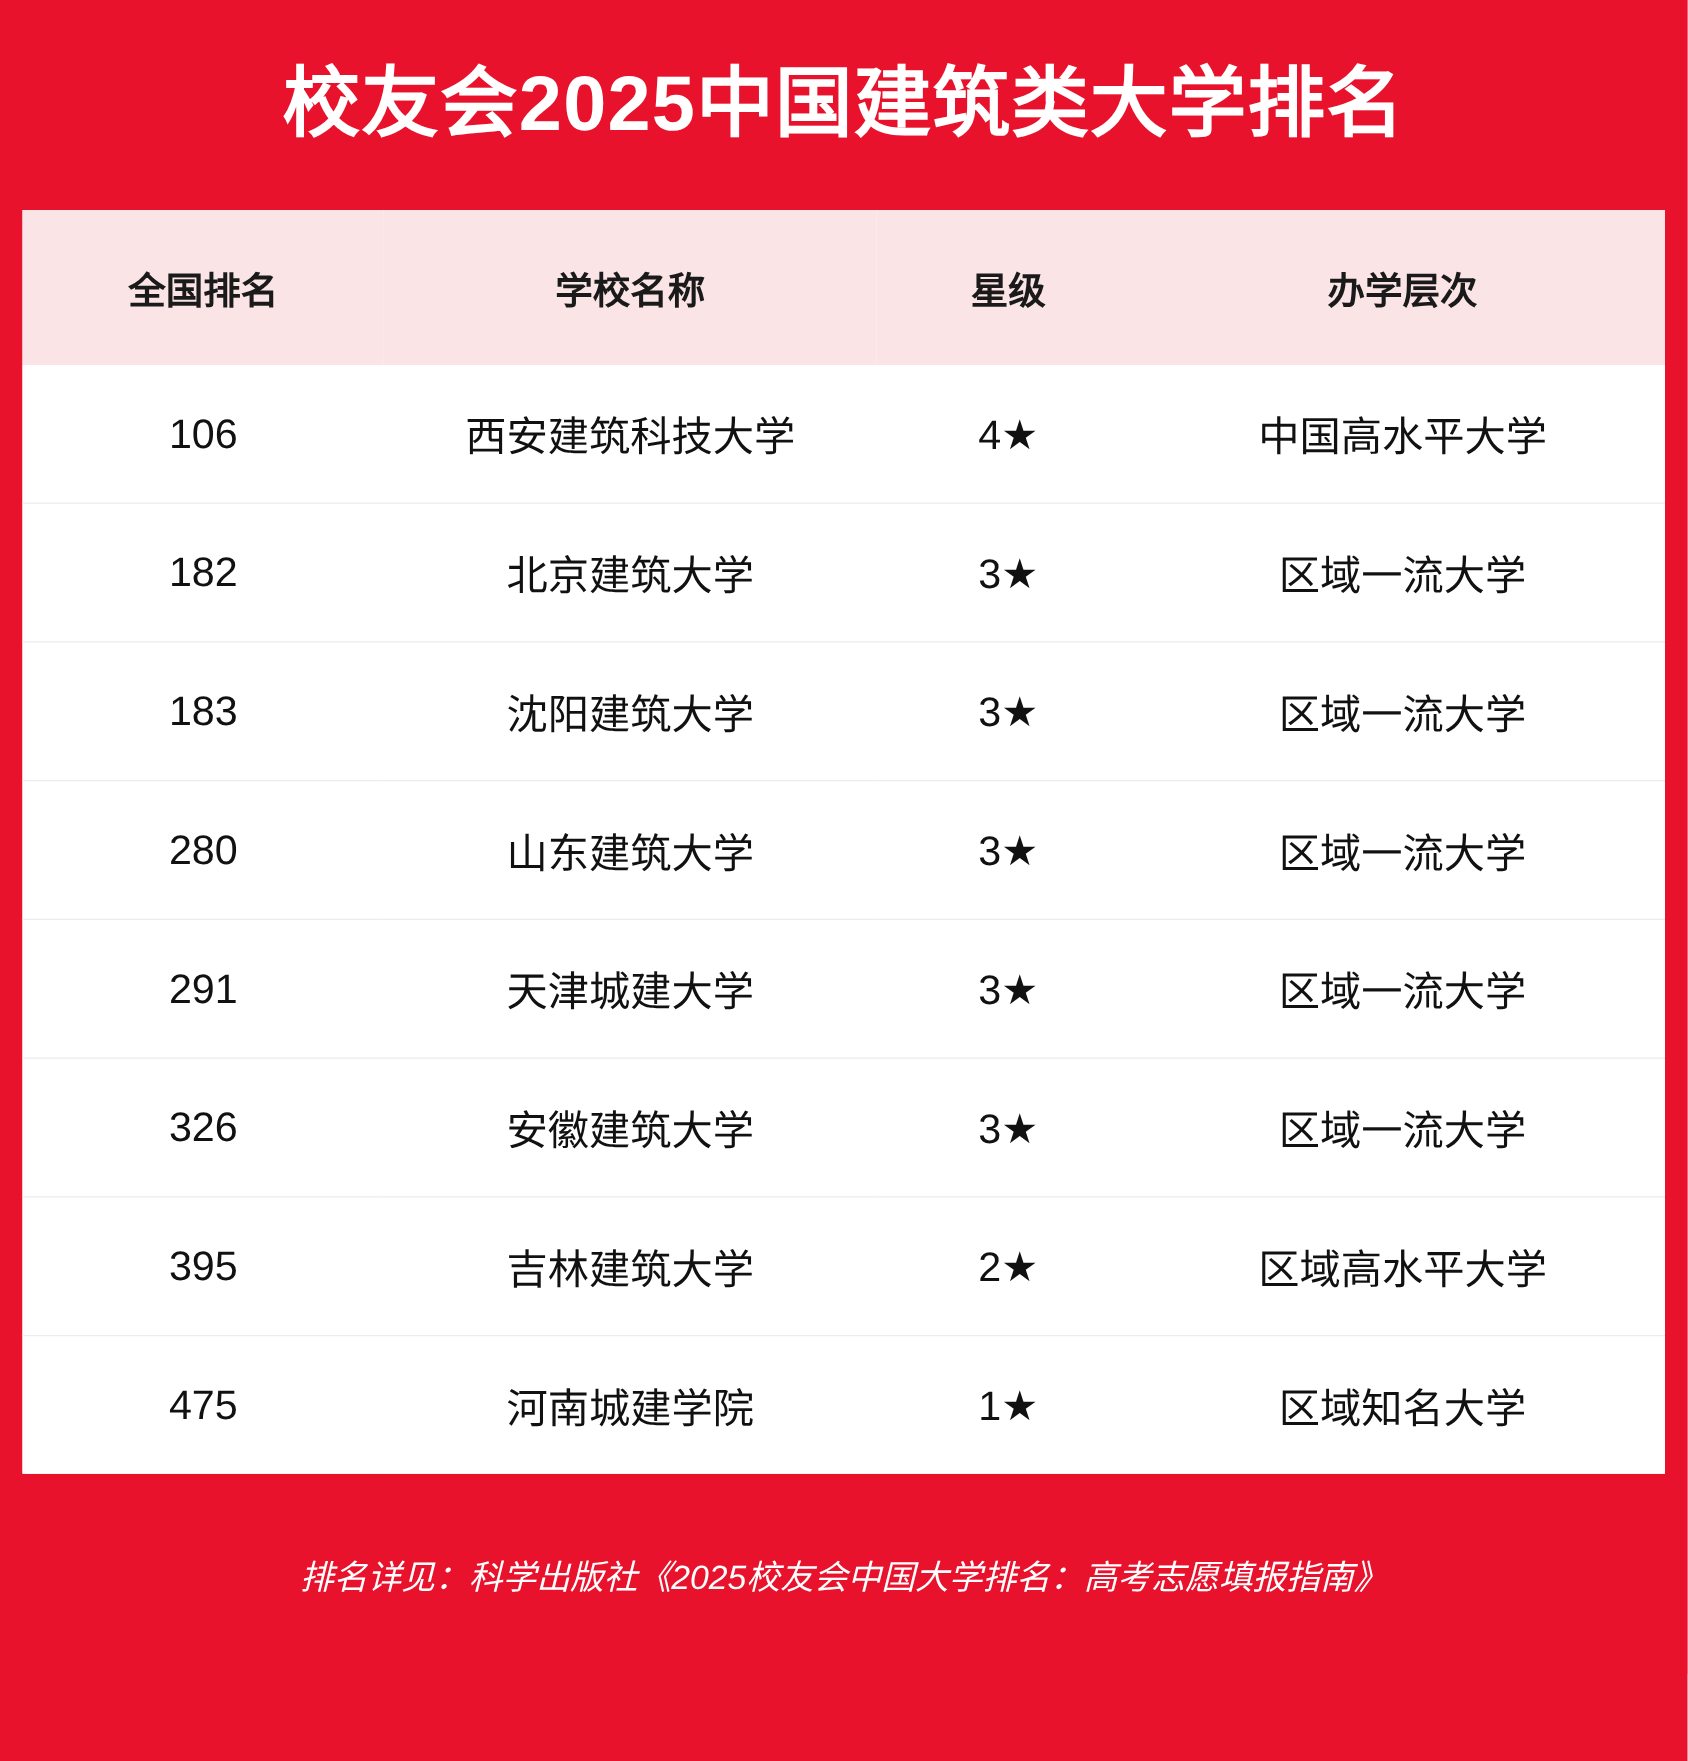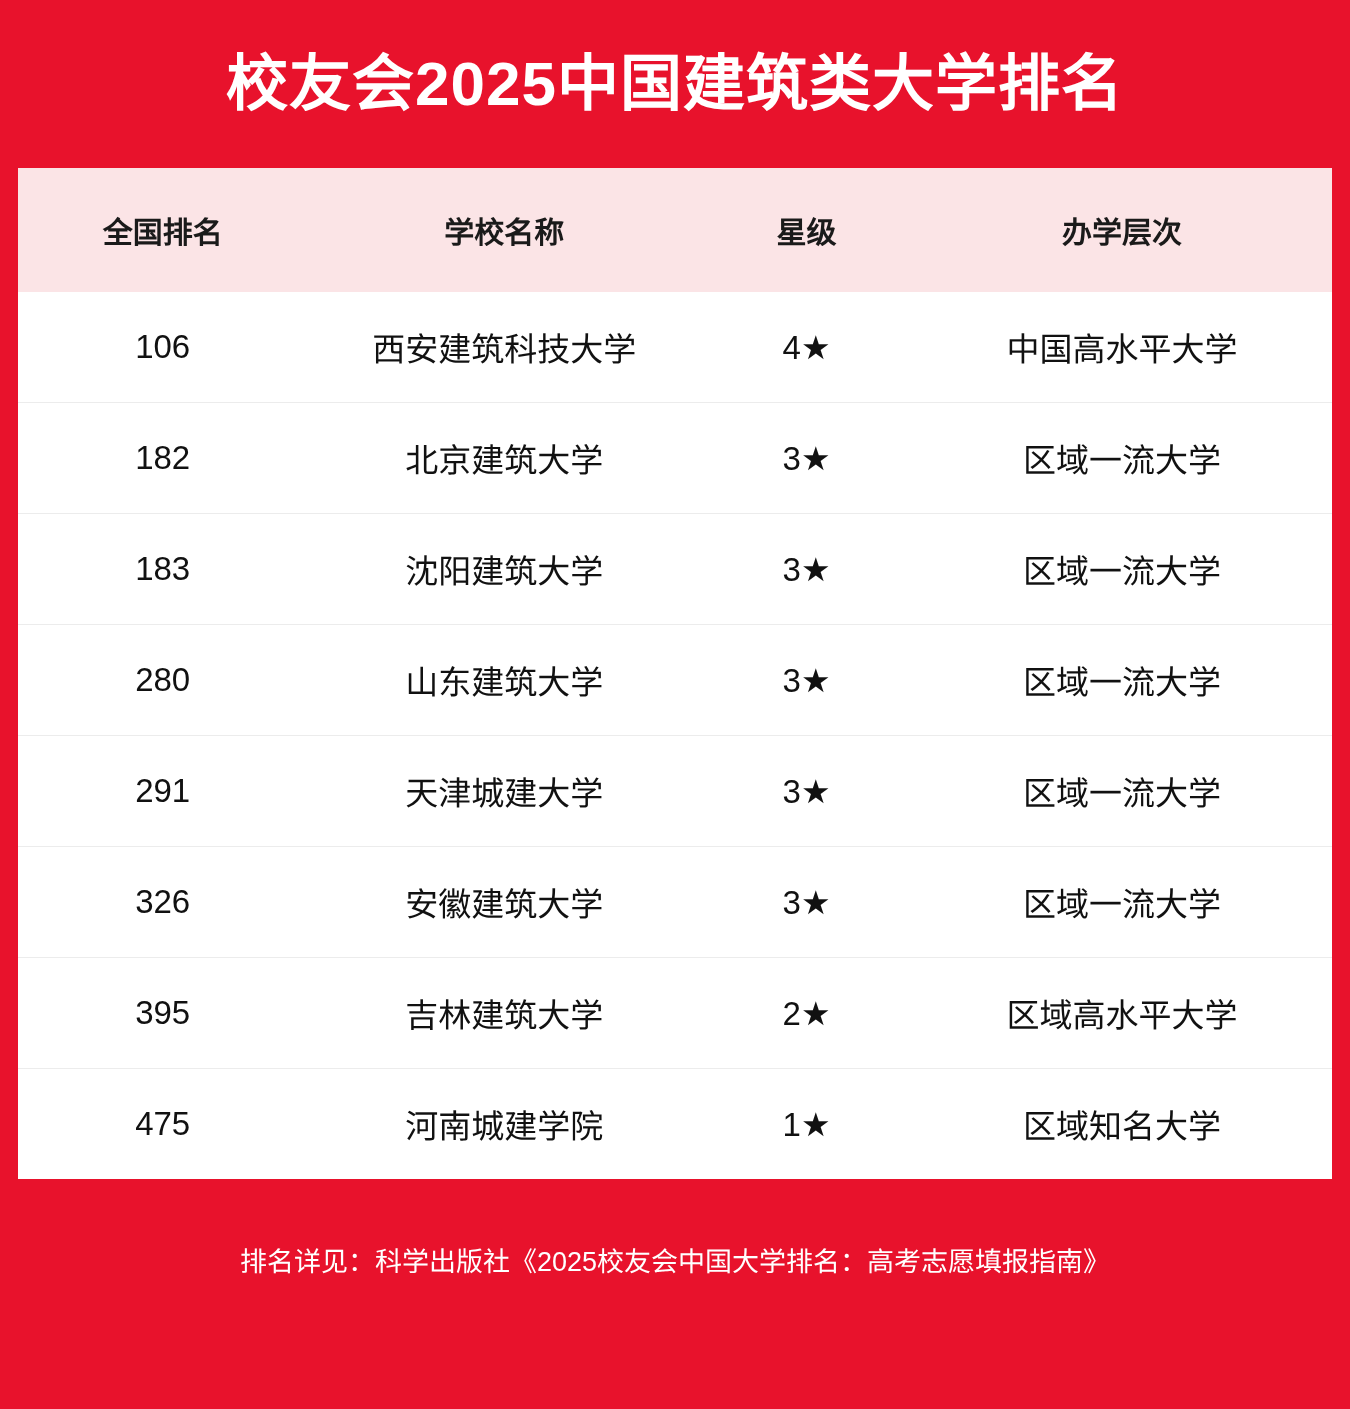--- a/index.html
+++ b/index.html
@@ -91,20 +91,21 @@
     display: flex;
     align-items: center;
     justify-content: center;
     color: #ffffff;
     font-size: 27px;
     padding: 0 20px;
     text-align: center;
   }
   .footer-text {
     white-space: nowrap;
+    font-style: italic;
   }
 </style>
 </head>
 <body>
 
 <div class="page">
 
   <div class="title-bar">
     <div class="title-text">校友会2025中国建筑类大学排名</div>
   </div>

